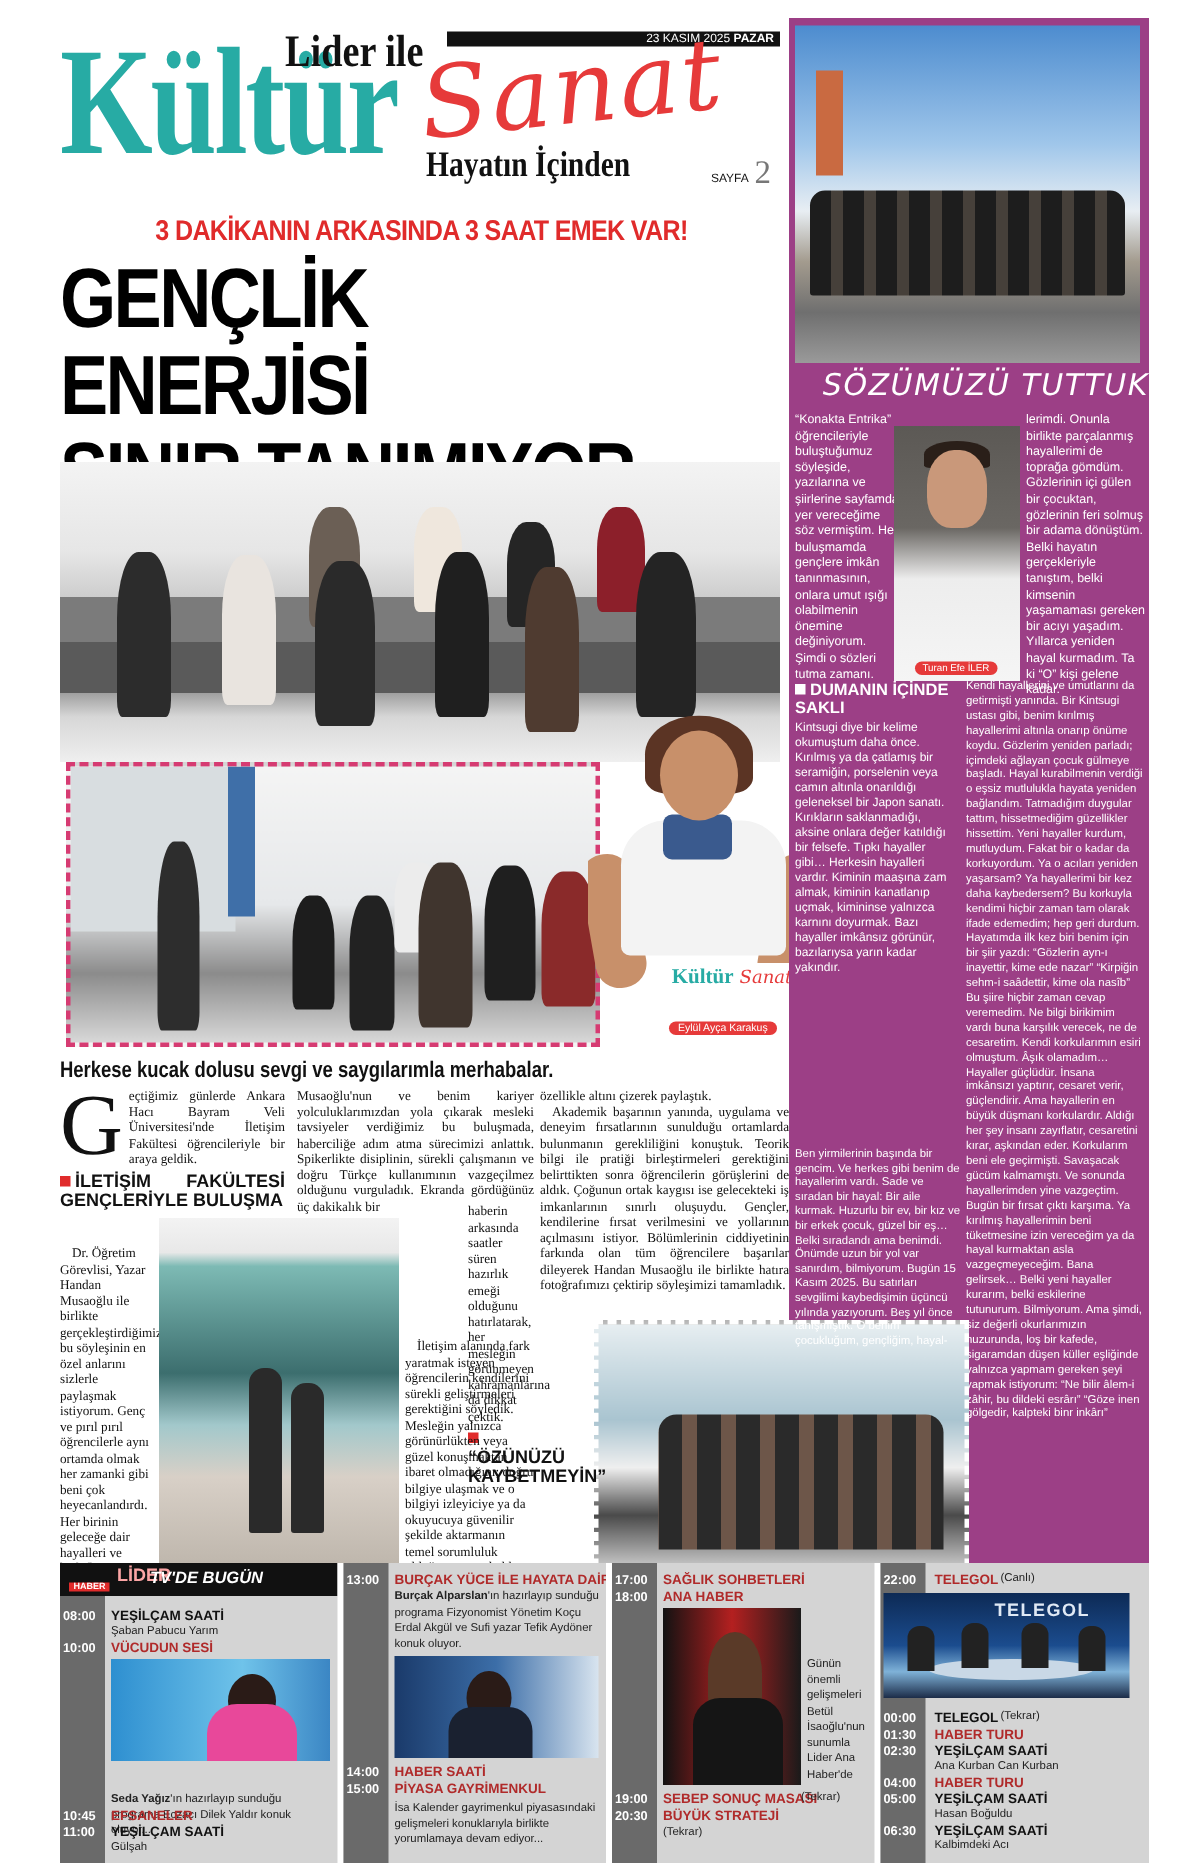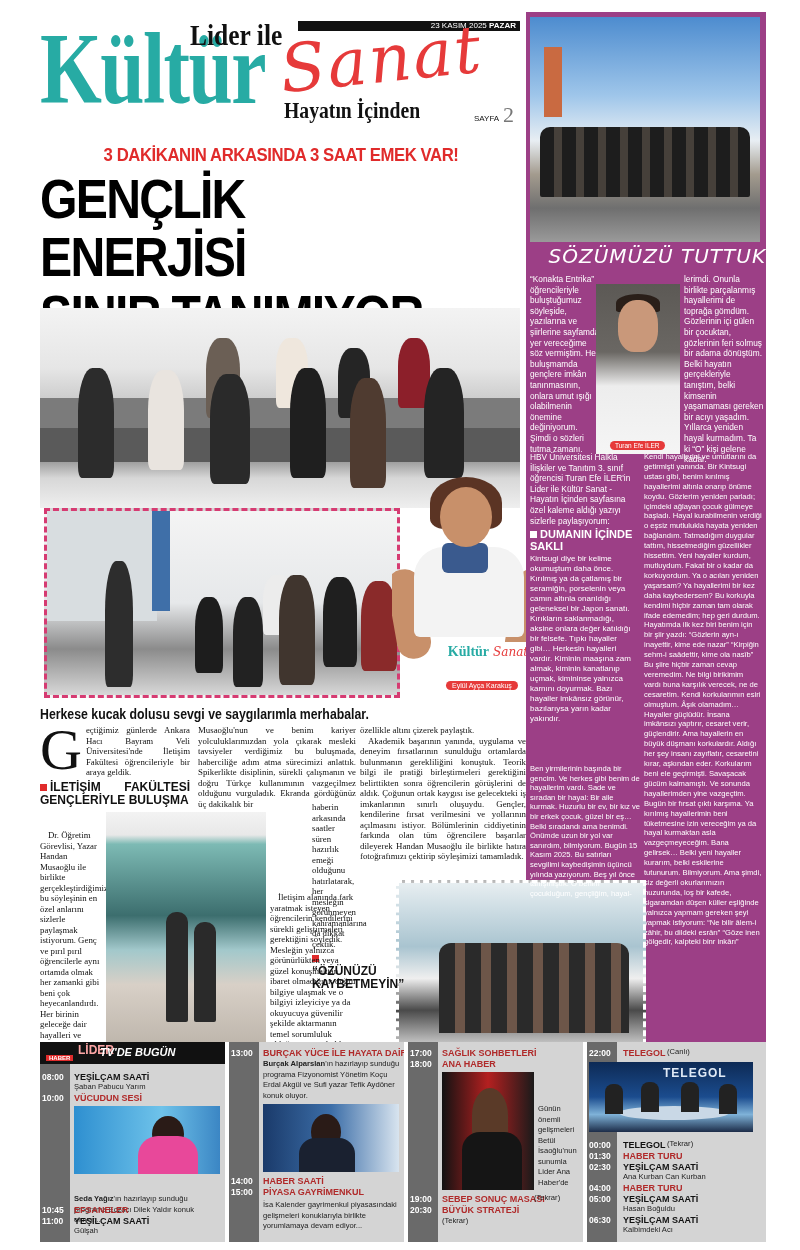--- a/index.html
+++ b/index.html
@@ -188,21 +188,20 @@
     </div>
     <div class="portrait">
       <div class="hair"></div>
       <div class="face"></div>
       <div class="tag">Turan Efe İLER</div>
     </div>
     <div class="col col-r-top">
       <p>lerimdi. Onunla birlikte parçalanmış hayallerimi de toprağa gömdüm. Gözlerinin içi gülen bir çocuktan, gözlerinin feri solmuş bir adama dönüştüm. Belki hayatın gerçekleriyle tanıştım, belki kimsenin yaşamaması gereken bir acıyı yaşadım. Yıllarca yeniden hayal kurmadım. Ta ki “O” kişi gelene kadar.</p>
     </div>
     <div class="col col-l-mid">
-      <p>HBV Üniversitesi Halkla İlişkiler ve Tanıtım 3. sınıf öğrencisi Turan Efe İLER'in Lider ile Kültür Sanat - Hayatın İçinden sayfasına özel kaleme aldığı yazıyı sizlerle paylaşıyorum:</p>
       <div class="subhead"><span class="sq"></span><span>DUMANIN İÇİNDE SAKLI</span></div>
       <p style="font-size:8px;line-height:10px;">Kintsugi diye bir kelime okumuştum daha önce. Kırılmış ya da çatlamış bir seramiğin, porselenin veya camın altınla onarıldığı geleneksel bir Japon sanatı. Kırıkların saklanmadığı, aksine onlara değer katıldığı bir felsefe. Tıpkı hayaller gibi… Herkesin hayalleri vardır. Kiminin maaşına zam almak, kiminin kanatlanıp uçmak, kimininse yalnızca karnını doyurmak. Bazı hayaller imkânsız görünür, bazılarıysa yarın kadar yakındır.</p>
     </div>
     <div class="col col-r-mid">
       <p style="font-size:7.6px;line-height:9.9px;">Kendi hayallerini ve umutlarını da getirmişti yanında. Bir Kintsugi ustası gibi, benim kırılmış hayallerimi altınla onarıp önüme koydu. Gözlerim yeniden parladı; içimdeki ağlayan çocuk gülmeye başladı. Hayal kurabilmenin verdiği o eşsiz mutlulukla hayata yeniden bağlandım. Tatmadığım duygular tattım, hissetmediğim güzellikler hissettim. Yeni hayaller kurdum, mutluydum. Fakat bir o kadar da korkuyordum. Ya o acıları yeniden yaşarsam? Ya hayallerimi bir kez daha kaybedersem? Bu korkuyla kendimi hiçbir zaman tam olarak ifade edemedim; hep geri durdum. Hayatımda ilk kez biri benim için bir şiir yazdı: “Gözlerin ayn-ı inayettir, kime ede nazar” “Kirpiğin sehm-i saâdettir, kime ola nasîb” Bu şiire hiçbir zaman cevap veremedim. Ne bilgi birikimim vardı buna karşılık verecek, ne de cesaretim. Kendi korkularımın esiri olmuştum. Âşık olamadım… Hayaller güçlüdür. İnsana imkânsızı yaptırır, cesaret verir, güçlendirir. Ama hayallerin en büyük düşmanı korkulardır. Aldığı her şey insanı zayıflatır, cesaretini kırar, aşkından eder. Korkularım beni ele geçirmişti. Savaşacak gücüm kalmamıştı. Ve sonunda hayallerimden yine vazgeçtim. Bugün bir fırsat çıktı karşıma. Ya kırılmış hayallerimin beni tüketmesine izin vereceğim ya da hayal kurmaktan asla vazgeçmeyeceğim. Bana gelirsek… Belki yeni hayaller kurarım, belki eskilerine tutunurum. Bilmiyorum. Ama şimdi, siz değerli okurlarımızın huzurunda, loş bir kafede, sigaramdan düşen küller eşliğinde yalnızca yapmam gereken şeyi yapmak istiyorum: “Ne bilir âlem-i zâhir, bu dildeki esrârı” “Göze inen gölgedir, kalpteki binr inkârı”</p>
     </div>
     <div class="bottom-photo">
       <div class="people"></div>
     </div>
     <div class="col" style="left:4px;top:752px;width:110px;font-size:7.6px;line-height:9.6px;">

